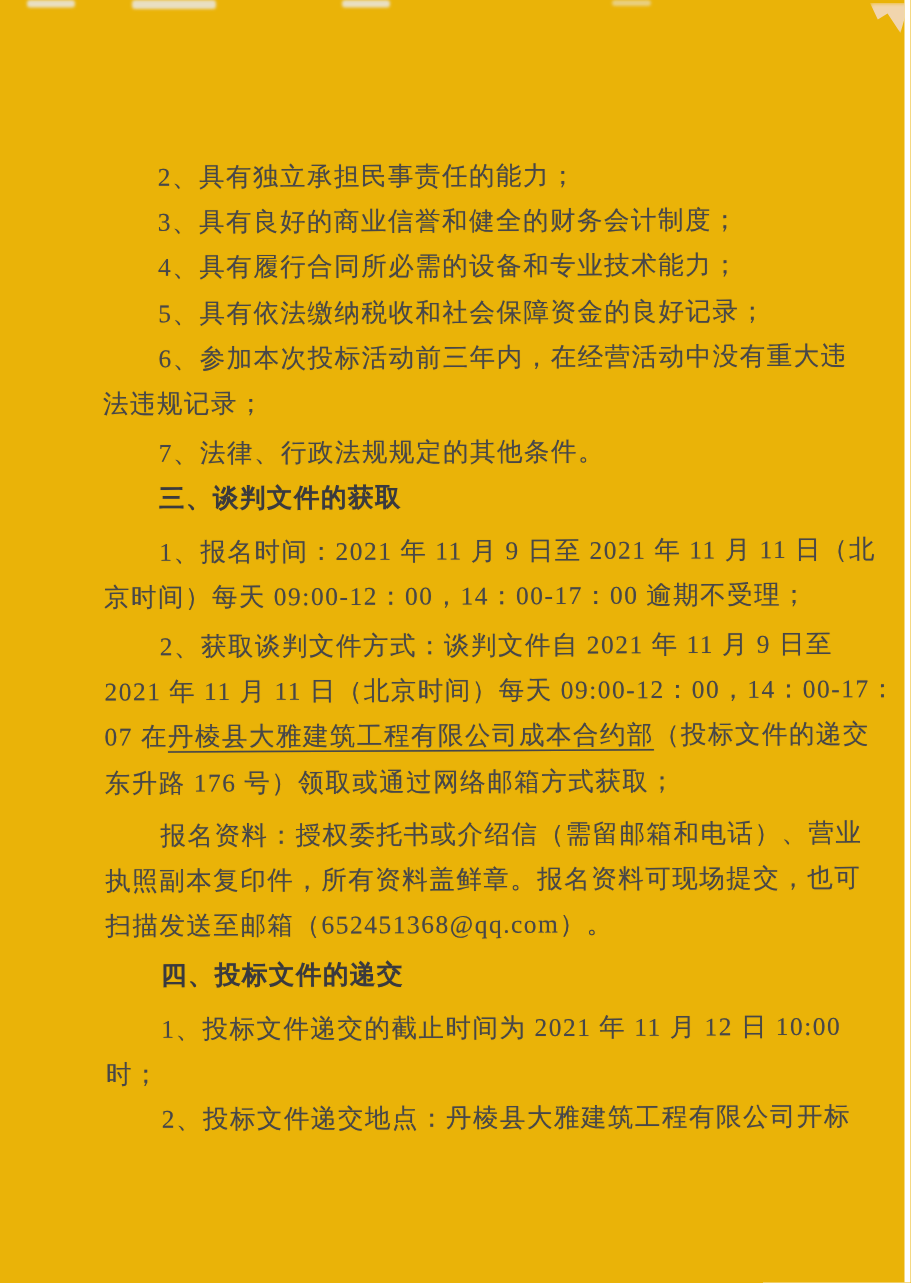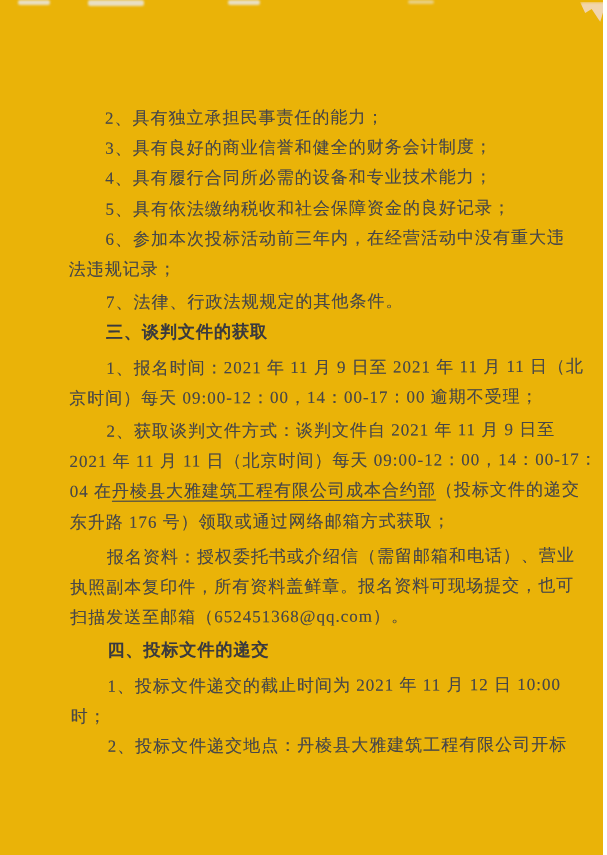--- a/index.html
+++ b/index.html
@@ -66,21 +66,21 @@
     <div class="line indent">4、具有履行合同所必需的设备和专业技术能力；</div>
     <div class="line indent">5、具有依法缴纳税收和社会保障资金的良好记录；</div>
     <div class="line indent">6、参加本次投标活动前三年内，在经营活动中没有重大违</div>
     <div class="line">法违规记录；</div>
     <div class="line indent gap-sm">7、法律、行政法规规定的其他条件。</div>
     <div class="line indent bold">三、谈判文件的获取</div>
     <div class="line indent gap">1、报名时间：2021 年 11 月 9 日至 2021 年 11 月 11 日（北</div>
     <div class="line">京时间）每天 09:00-12：00，14：00-17：00 逾期不受理；</div>
     <div class="line indent gap-sm">2、获取谈判文件方式：谈判文件自 2021 年 11 月 9 日至</div>
     <div class="line">2021 年 11 月 11 日（北京时间）每天 09:00-12：00，14：00-17：</div>
-    <div class="line"><span>04 在</span><span class="u">丹棱县大雅建筑工程有限公司成本合约部</span><span>（投标文件的递交</span></div>
+    <div class="line"><span>07 在</span><span class="u">丹棱县大雅建筑工程有限公司成本合约部</span><span>（投标文件的递交</span></div>
     <div class="line">东升路 176 号）领取或通过网络邮箱方式获取；</div>
     <div class="line indent gap">报名资料：授权委托书或介绍信（需留邮箱和电话）、营业</div>
     <div class="line">执照副本复印件，所有资料盖鲜章。报名资料可现场提交，也可</div>
     <div class="line">扫描发送至邮箱（652451368@qq.com）。</div>
     <div class="line indent bold gap-sm">四、投标文件的递交</div>
     <div class="line indent gap">1、投标文件递交的截止时间为 2021 年 11 月 12 日 10:00</div>
     <div class="line">时；</div>
     <div class="line indent">2、投标文件递交地点：丹棱县大雅建筑工程有限公司开标</div>
   </div>
 

